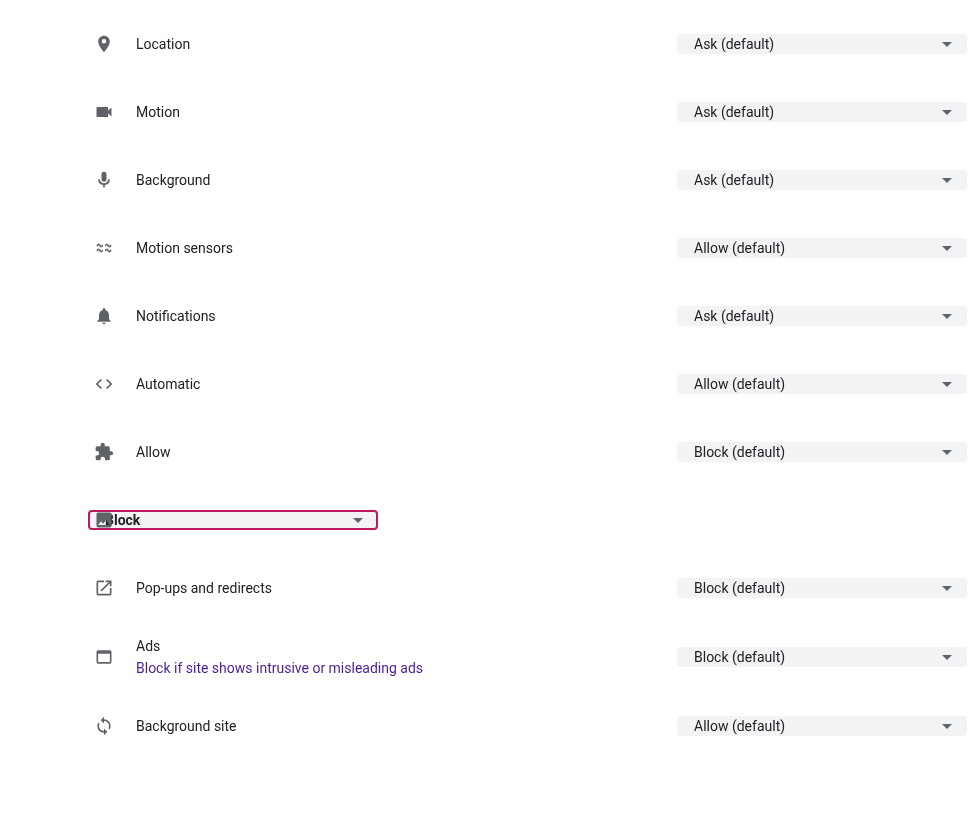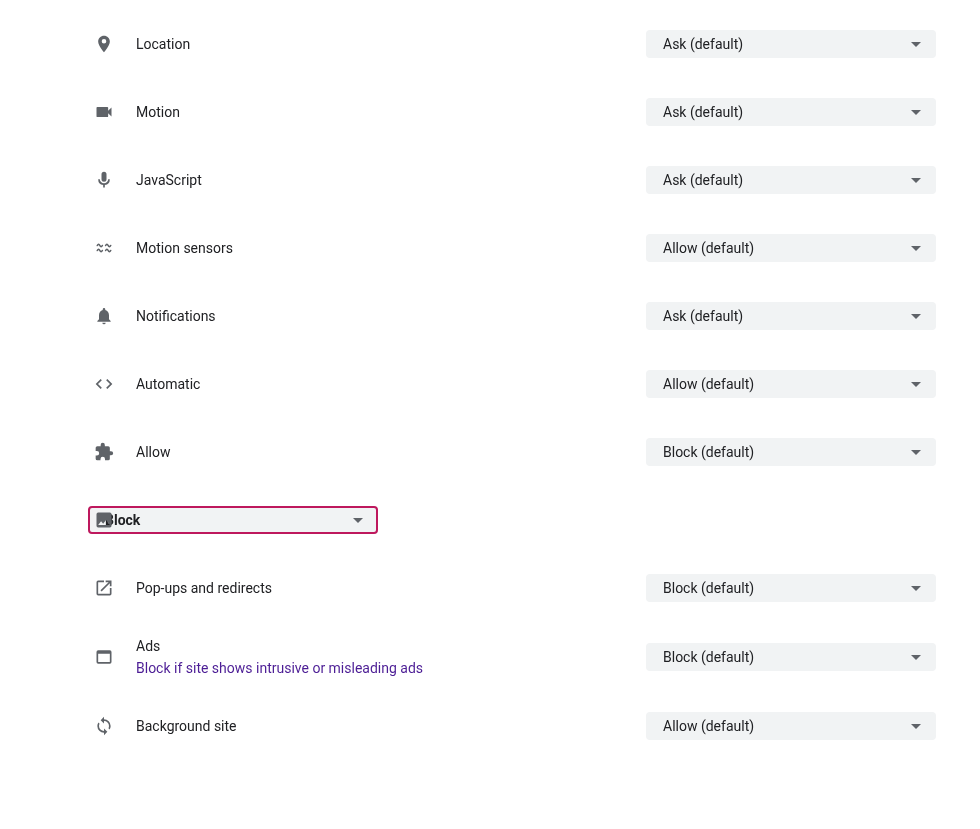--- a/index.html
+++ b/index.html
@@ -9,21 +9,21 @@
       background: #fff;
       color: #202124;
       width: 980px;
     }
     .container {
       padding: 10px 0 0 0;
     }
     .row {
       display: flex;
       align-items: center;
-      padding: 14px 44px 14px 88px;
+      padding: 14px 13px 14px 88px;
       min-height: 68px;
       position: relative;
     }
     .icon-wrap {
       position: absolute;
       left: 88px;
       width: 32px;
       display: flex;
       justify-content: center;
       align-items: center;
@@ -47,21 +47,21 @@
       line-height: 20px;
     }
     .sub {
       font-size: 14px;
       color: #4c1d95;
       line-height: 20px;
       margin-top: 2px;
     }
     .select {
       width: 290px;
-      height: 28px;
+      height: 20px;
       background: #f1f3f4;
       border-radius: 4px;
       display: flex;
       align-items: center;
       justify-content: space-between;
       padding: 0 14px 0 16px;
       font-size: 14px;
       color: #202124;
       cursor: pointer;
       border: 1px solid transparent;
@@ -115,21 +115,21 @@
     </div>
   </div>
 
   <div class="row">
     <div class="icon-wrap">
       <svg class="icon" viewBox="0 0 24 24">
           <path d="M12 14a3 3 0 0 0 3-3V5a3 3 0 0 0-6 0v6a3 3 0 0 0 3 3zm5-3a5 5 0 0 1-10 0H5a7 7 0 0 0 6 6.92V21h2v-3.08A7 7 0 0 0 19 11h-2z"></path>
         </svg>
     </div>
     <div class="label-area">
-      <span class="label">JavaScript</span>
+      <span class="label">Background</span>
     </div>
     <div class="select">
       <span>Ask (default)</span>
       <span class="caret"></span>
     </div>
   </div>
 
   <div class="row">
     <div class="icon-wrap">
       <svg class="icon" viewBox="0 0 24 24">

